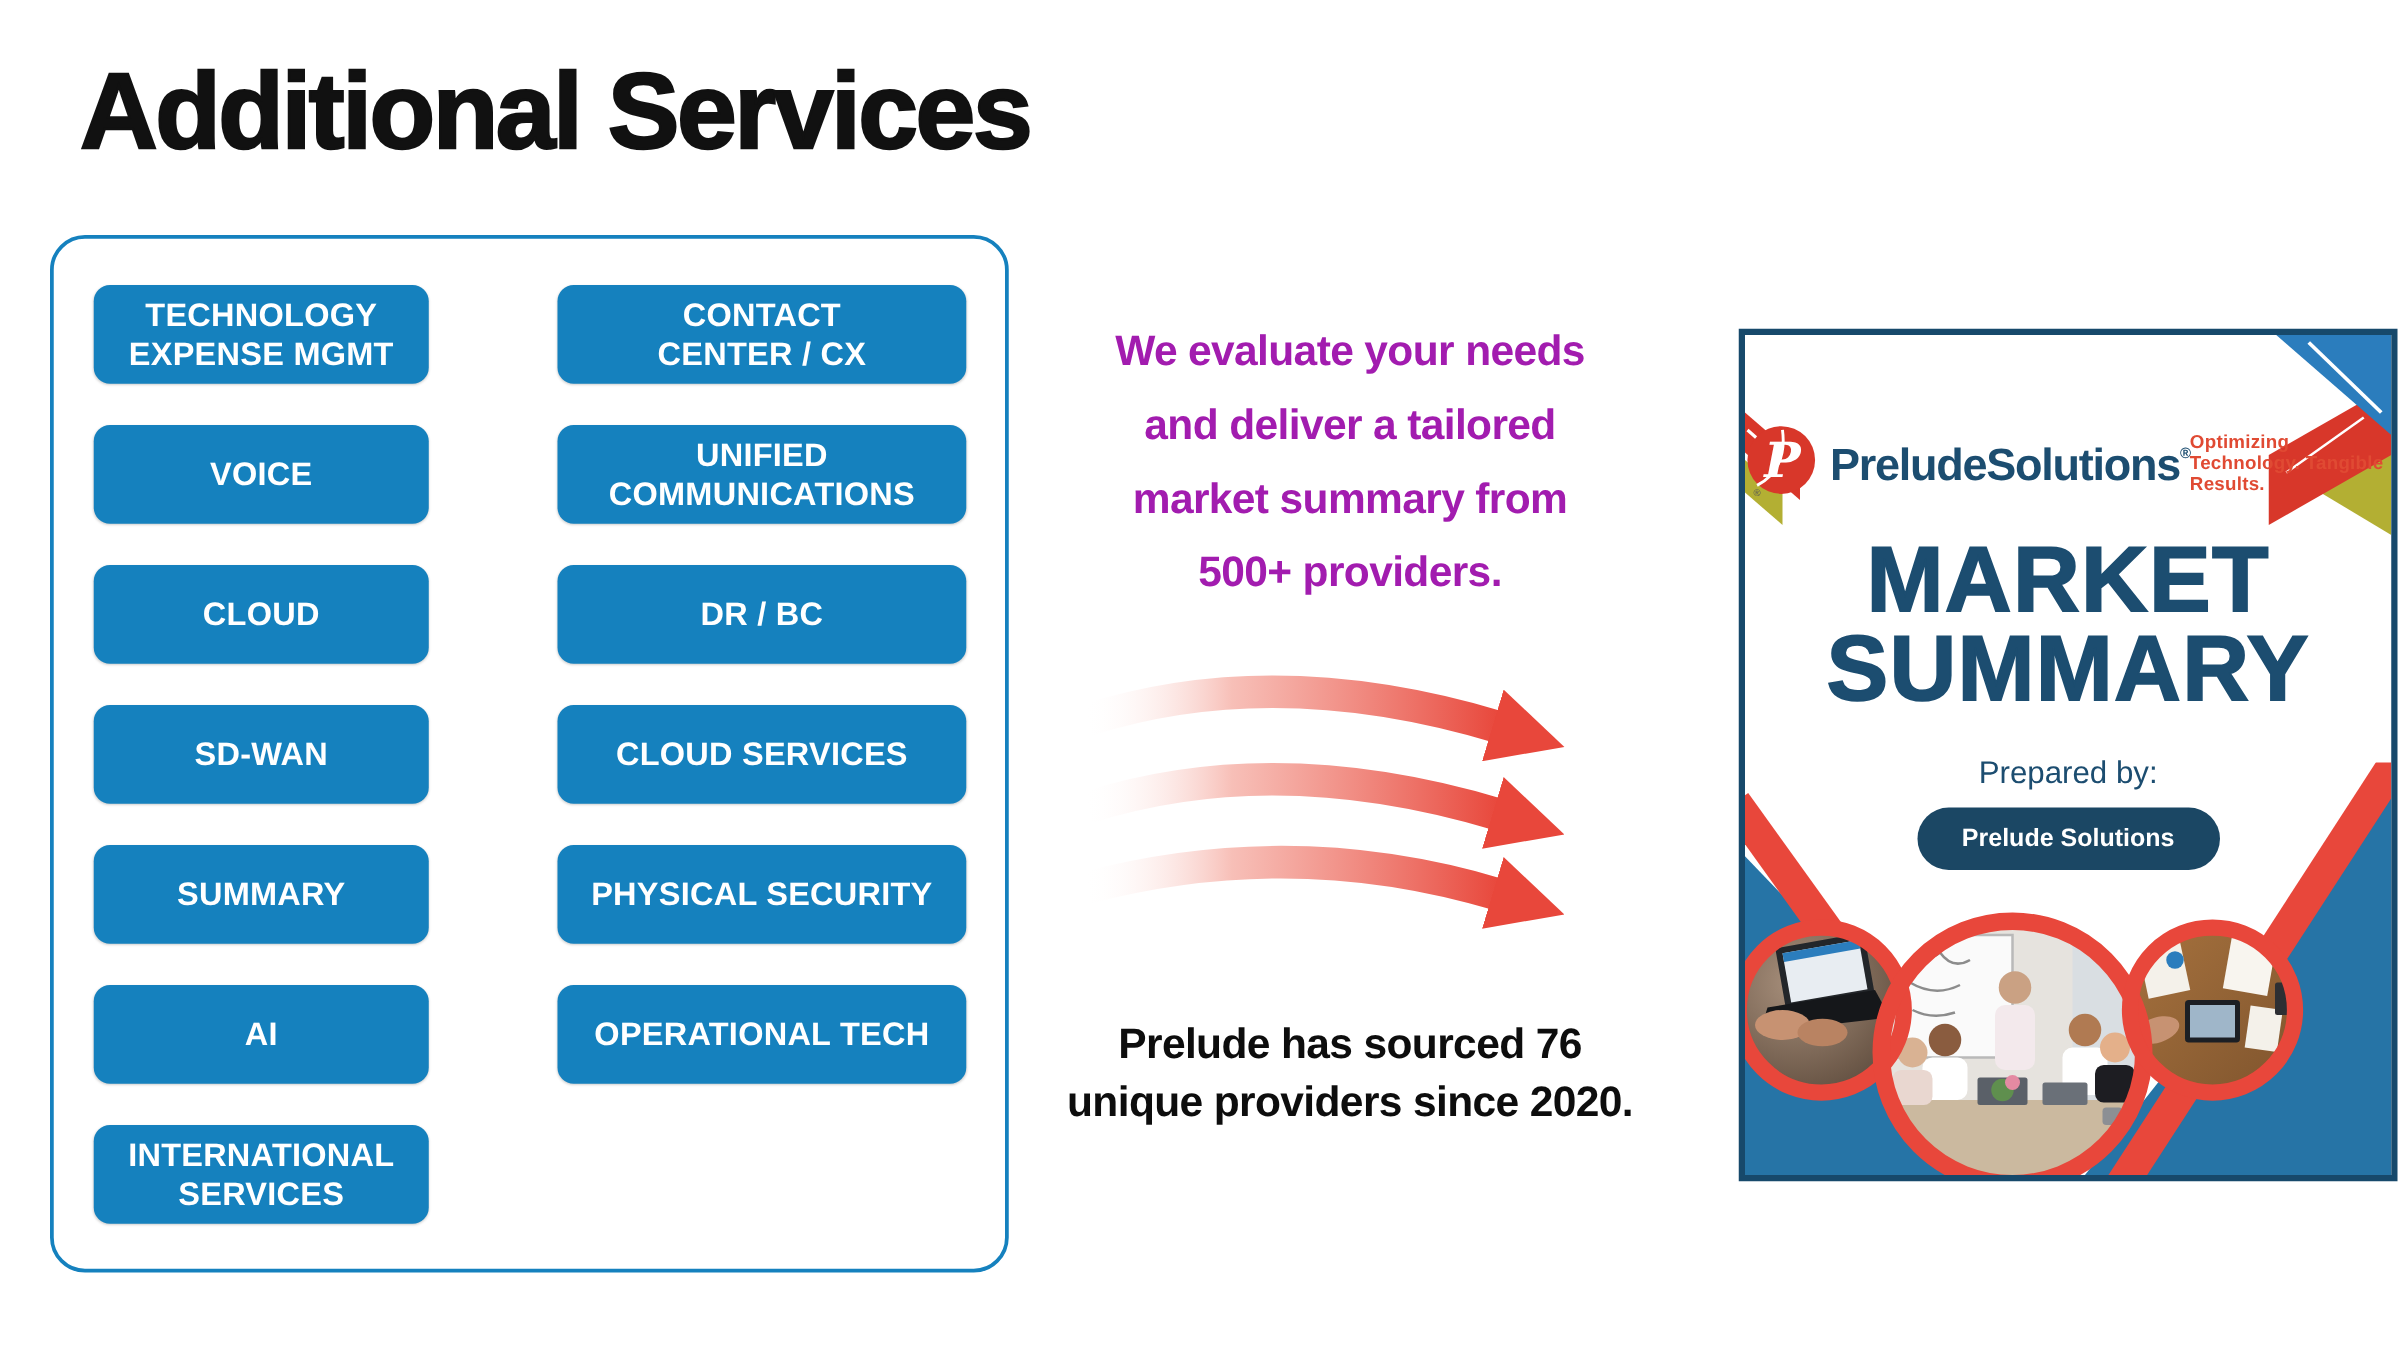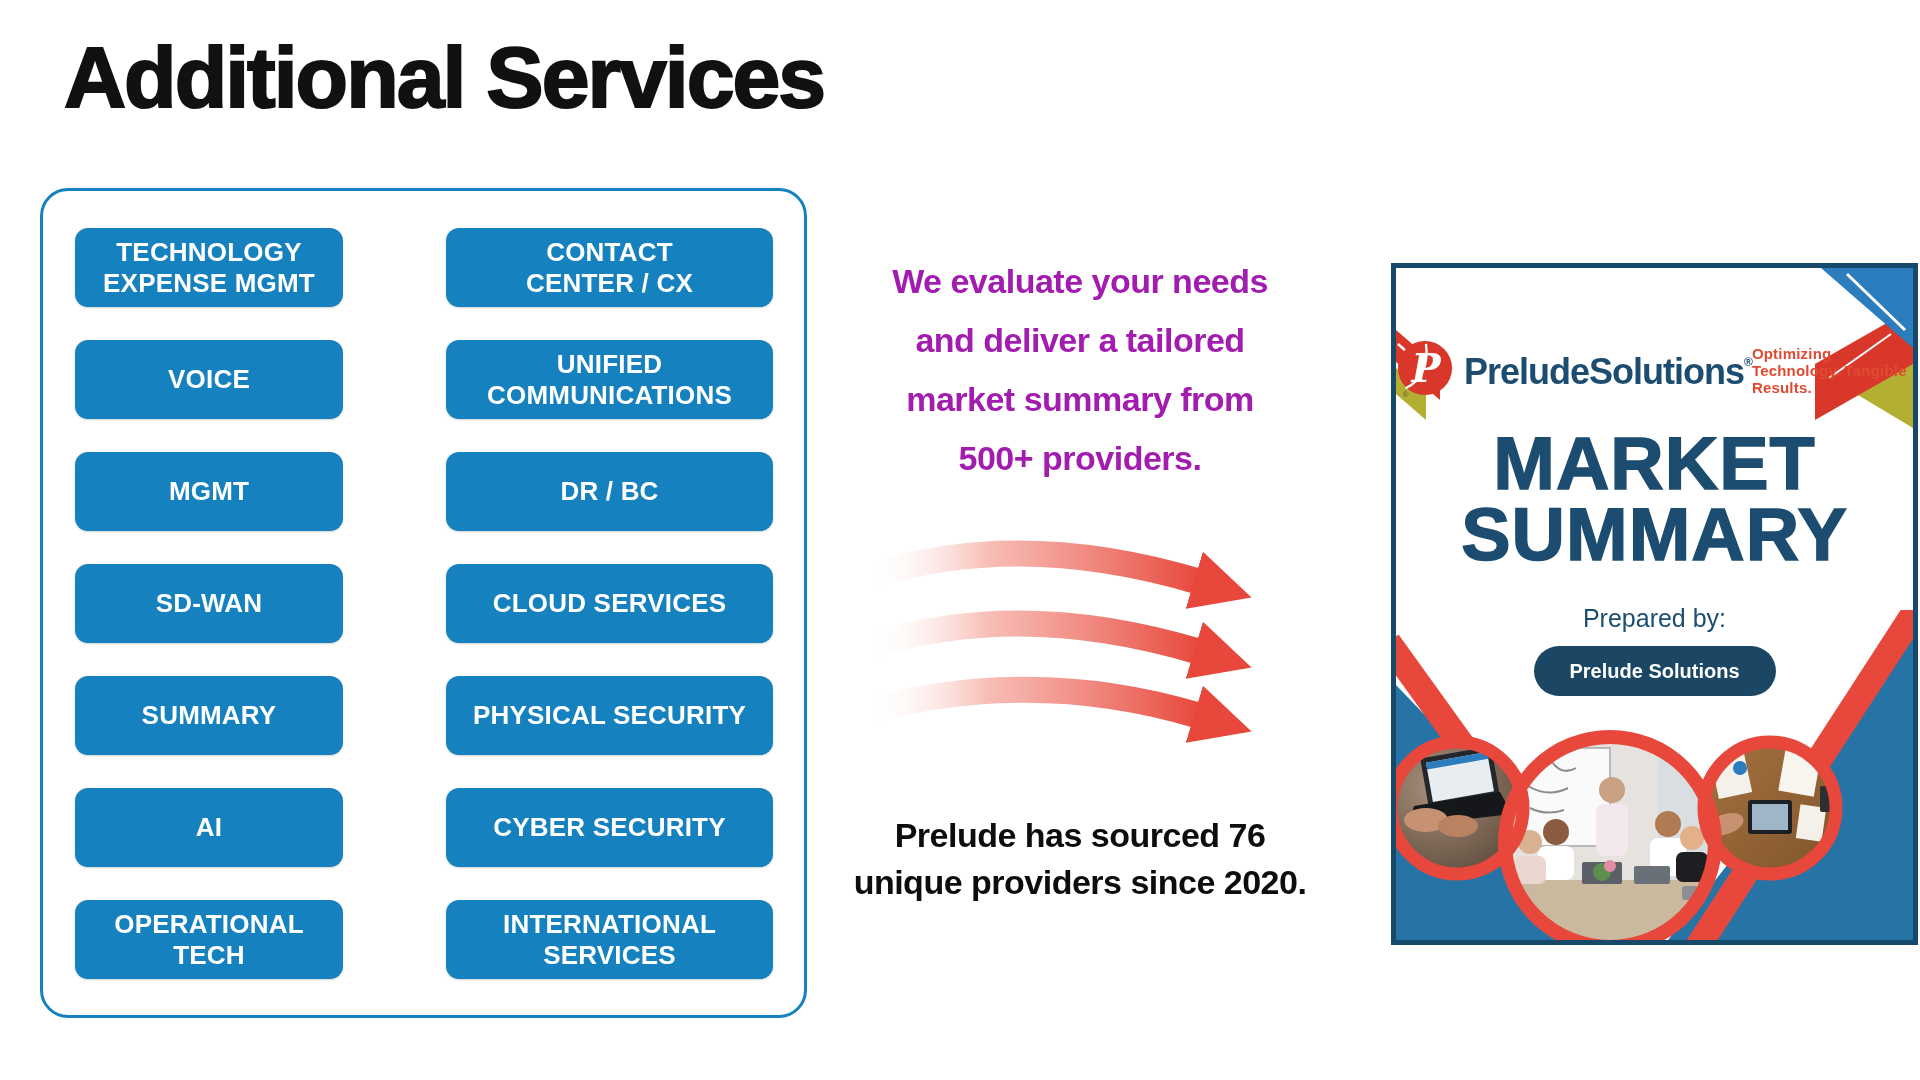--- a/index.html
+++ b/index.html
@@ -4,21 +4,21 @@
 <style>
   * { margin:0; padding:0; box-sizing:border-box; }
   html,body { width:1920px; height:1080px; }
   body {
     position:relative; background:#ffffff; overflow:hidden;
     font-family:"Liberation Sans", sans-serif; color:#000;
   }
 
   
   .page-title{
-    position:absolute; left:64px; top:28px;
+    position:absolute; left:64px; top:40px;
     font-size:86px; font-weight:700; letter-spacing:-2px; color:#111;
     -webkit-text-stroke:2px #111;
   }
 
   
   .services-panel{
     position:absolute; left:40px; top:188px; width:767px; height:830px;
     border:3px solid #1581BE; border-radius:28px; background:#fff;
   }
   .services-grid{
@@ -89,28 +89,27 @@
 
 <div class="services-panel">
   <div class="services-grid">
     <div class="svc">TECHNOLOGY
 EXPENSE MGMT</div>
     <div class="svc">CONTACT
 CENTER / CX</div>
     <div class="svc">VOICE</div>
     <div class="svc">UNIFIED
 COMMUNICATIONS</div>
-    <div class="svc">MGMT</div>
+    <div class="svc">CLOUD</div>
     <div class="svc">DR / BC</div>
     <div class="svc">SD-WAN</div>
     <div class="svc">CLOUD SERVICES</div>
     <div class="svc">SUMMARY</div>
     <div class="svc">PHYSICAL SECURITY</div>
     <div class="svc">AI</div>
-    <div class="svc">CYBER SECURITY</div>
     <div class="svc">OPERATIONAL TECH</div>
     <div class="svc">INTERNATIONAL
 SERVICES</div>
   </div>
 </div>
 
 <div class="intro-text">We evaluate your needs
 and deliver a tailored
 market summary from
 500+ providers.</div>

